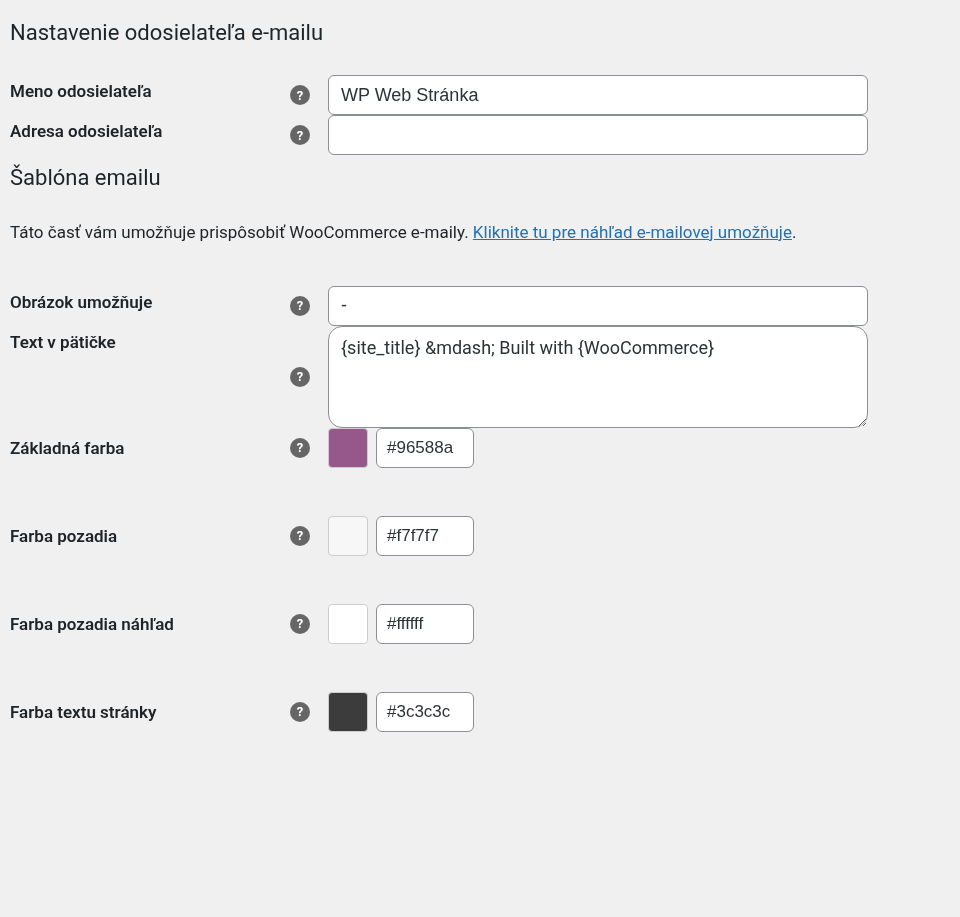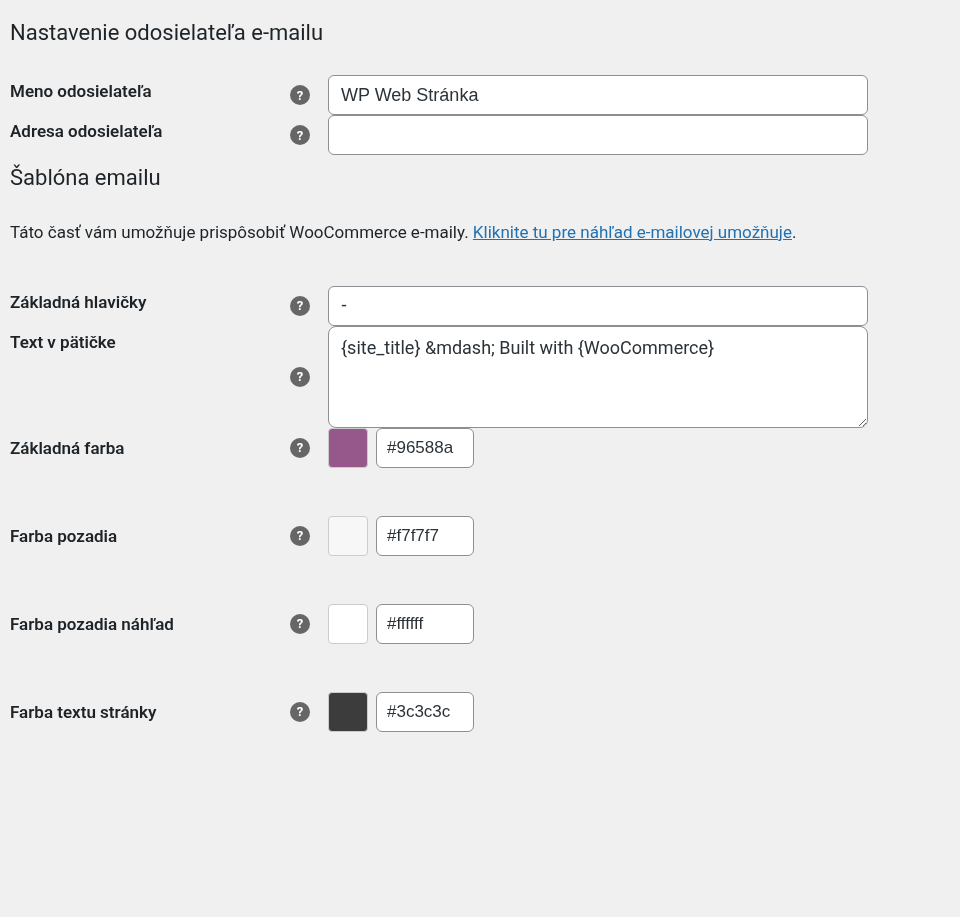--- a/index.html
+++ b/index.html
@@ -72,21 +72,21 @@
       border-radius: 6px;
       background: #fff;
       color: #2c3338;
     }
     textarea.wide {
       width: 540px;
       height: 102px;
       padding: 10px 12px;
       font-size: 18px;
       border: 1px solid #8c8f94;
-      border-radius: 8px;
+      border-radius: 14px;
       background: #fff;
       color: #2c3338;
       resize: both;
       font-family: inherit;
     }
     .desc-text {
       font-size: 17px;
       color: #1d2327;
       margin-bottom: 40px;
       line-height: 1.5;
@@ -146,21 +146,21 @@
 
 <div class="section-block">
   <h2>Šablóna emailu</h2>
 
   <p class="desc-text">
     <span>Táto časť vám umožňuje prispôsobiť WooCommerce e-maily. </span><a href="#">Kliknite tu pre náhľad e-mailovej umožňuje</a><span>.</span>
   </p>
 
   <div class="form-row">
     <div class="label-col">
-      <span class="label-text">Základná hlavičky</span>
+      <span class="label-text">Obrázok umožňuje</span>
     </div>
     <div class="input-col">
       <span class="help-icon">?</span>
       <input type="text" class="wide" value="-" style="">
     </div>
   </div>
 
   <div class="form-row">
     <div class="label-col">
       <span class="label-text">Text v pätičke</span>

